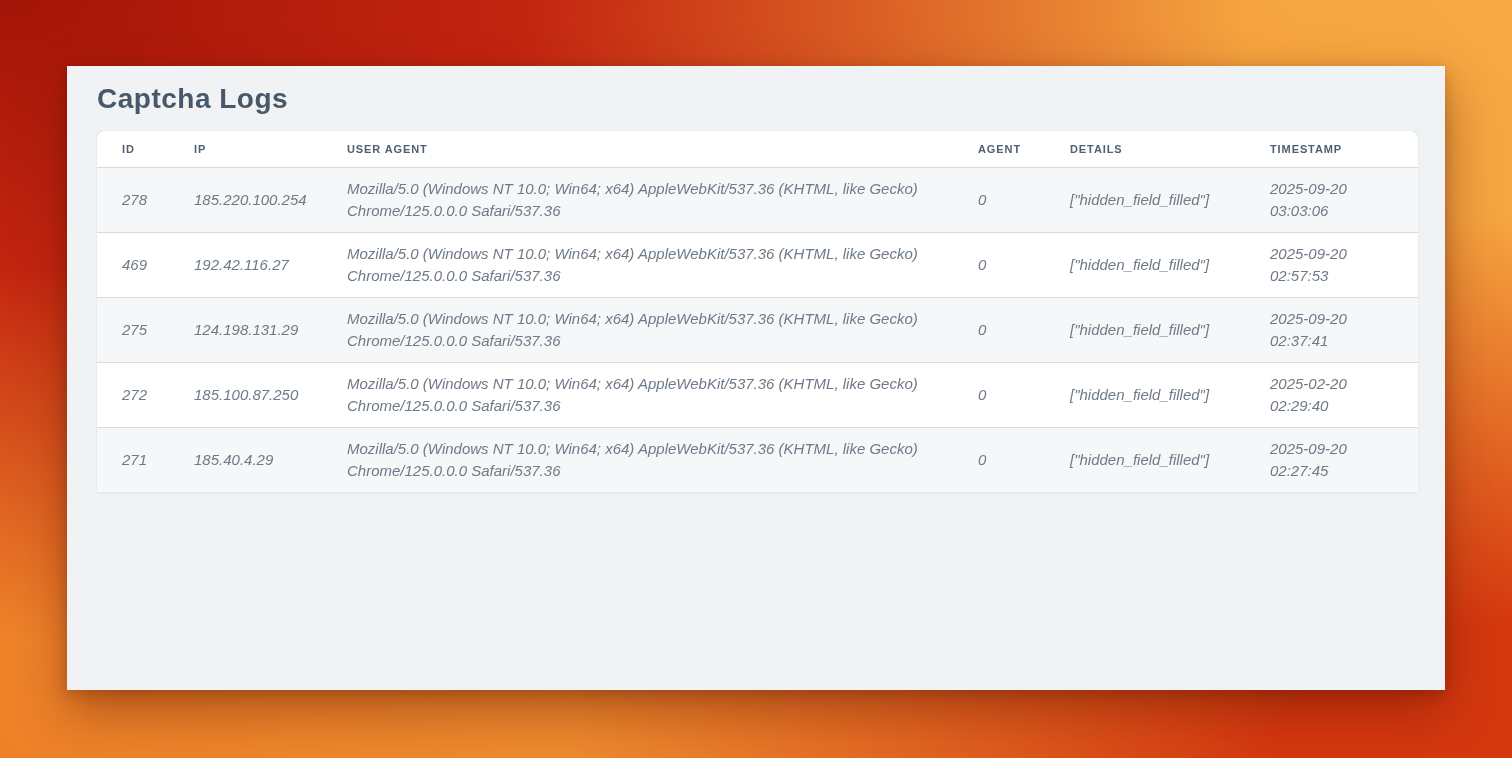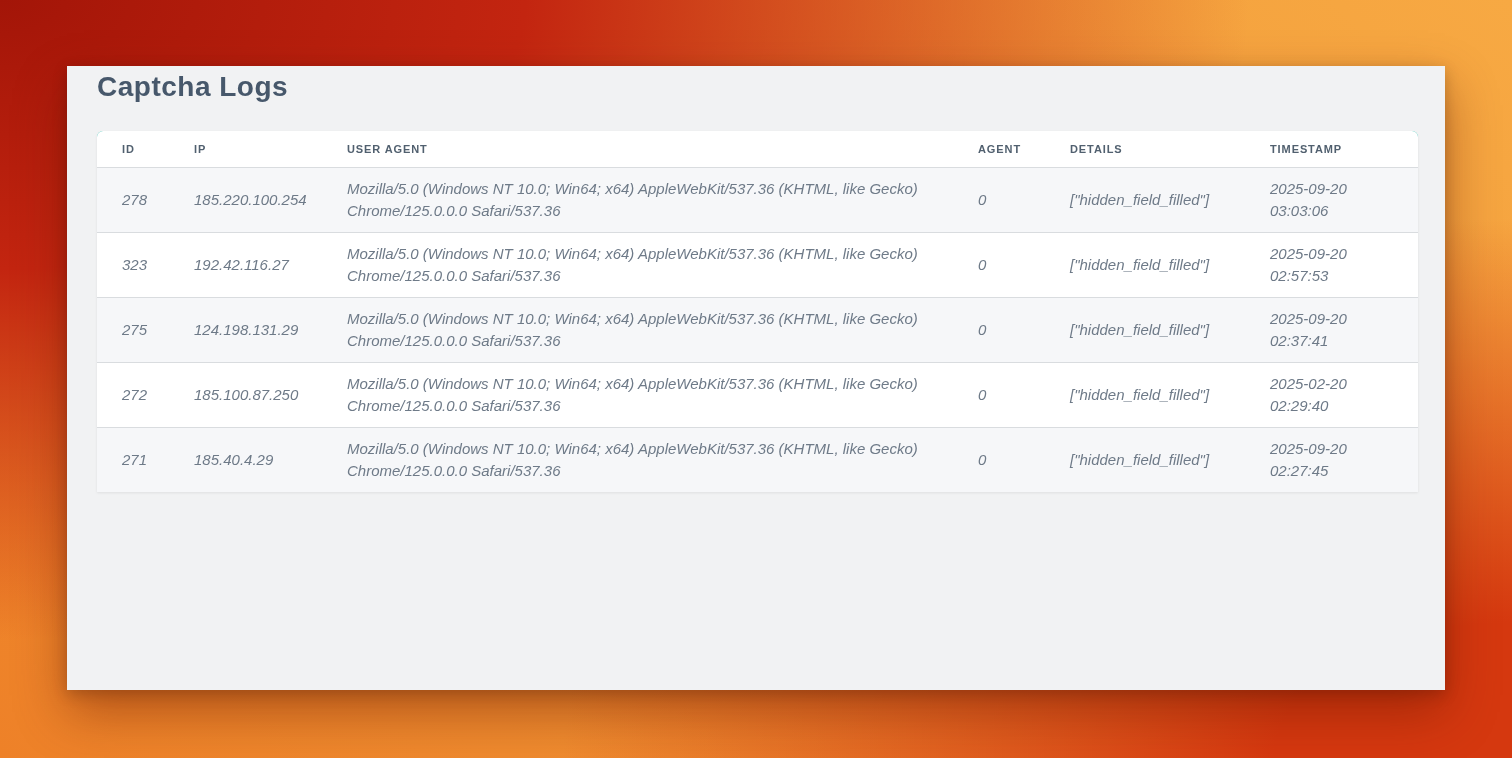--- a/index.html
+++ b/index.html
@@ -28,29 +28,29 @@
     top: 66px;
     width: 1378px;
     height: 624px;
     background: #f1f2f3;
     box-shadow: 0 22px 48px rgba(105, 22, 2, 0.45), 0 4px 14px rgba(0, 0, 0, 0.20);
     overflow: hidden;
     box-sizing: border-box;
   }
   .title {
     margin: 0;
-    padding: 5px 30px 16px 30px;
+    padding: 17px 30px 16px 30px;
     font-size: 28px;
     line-height: 32px;
     font-weight: 600;
     letter-spacing: 0.5px;
     color: #47586b;
   }
   .table-wrap {
-    margin: 12px 27px 0 30px;
+    margin: 0 27px 0 30px;
     background: #14b8a6;
     border-radius: 6px 6px 0 0;
     box-shadow: 0 1px 3px rgba(0, 0, 0, 0.08);
     overflow: hidden;
   }
   table {
     width: 100%;
     border-collapse: collapse;
     table-layout: fixed;
   }
@@ -120,21 +120,21 @@
         <tbody>
           <tr>
             <td class="cell-id">278</td>
             <td class="cell-ip">185.220.100.254</td>
             <td class="cell-ua">Mozilla/5.0 (Windows NT 10.0; Win64; x64) AppleWebKit/537.36 (KHTML, like Gecko) Chrome/125.0.0.0 Safari/537.36</td>
             <td class="cell-score">0</td>
             <td class="cell-details">["hidden_field_filled"]</td>
             <td class="cell-ts">2025-09-20 03:03:06</td>
           </tr>
           <tr>
-            <td class="cell-id">323</td>
+            <td class="cell-id">469</td>
             <td class="cell-ip">192.42.116.27</td>
             <td class="cell-ua">Mozilla/5.0 (Windows NT 10.0; Win64; x64) AppleWebKit/537.36 (KHTML, like Gecko) Chrome/125.0.0.0 Safari/537.36</td>
             <td class="cell-score">0</td>
             <td class="cell-details">["hidden_field_filled"]</td>
             <td class="cell-ts">2025-09-20 02:57:53</td>
           </tr>
           <tr>
             <td class="cell-id">275</td>
             <td class="cell-ip">124.198.131.29</td>
             <td class="cell-ua">Mozilla/5.0 (Windows NT 10.0; Win64; x64) AppleWebKit/537.36 (KHTML, like Gecko) Chrome/125.0.0.0 Safari/537.36</td>

